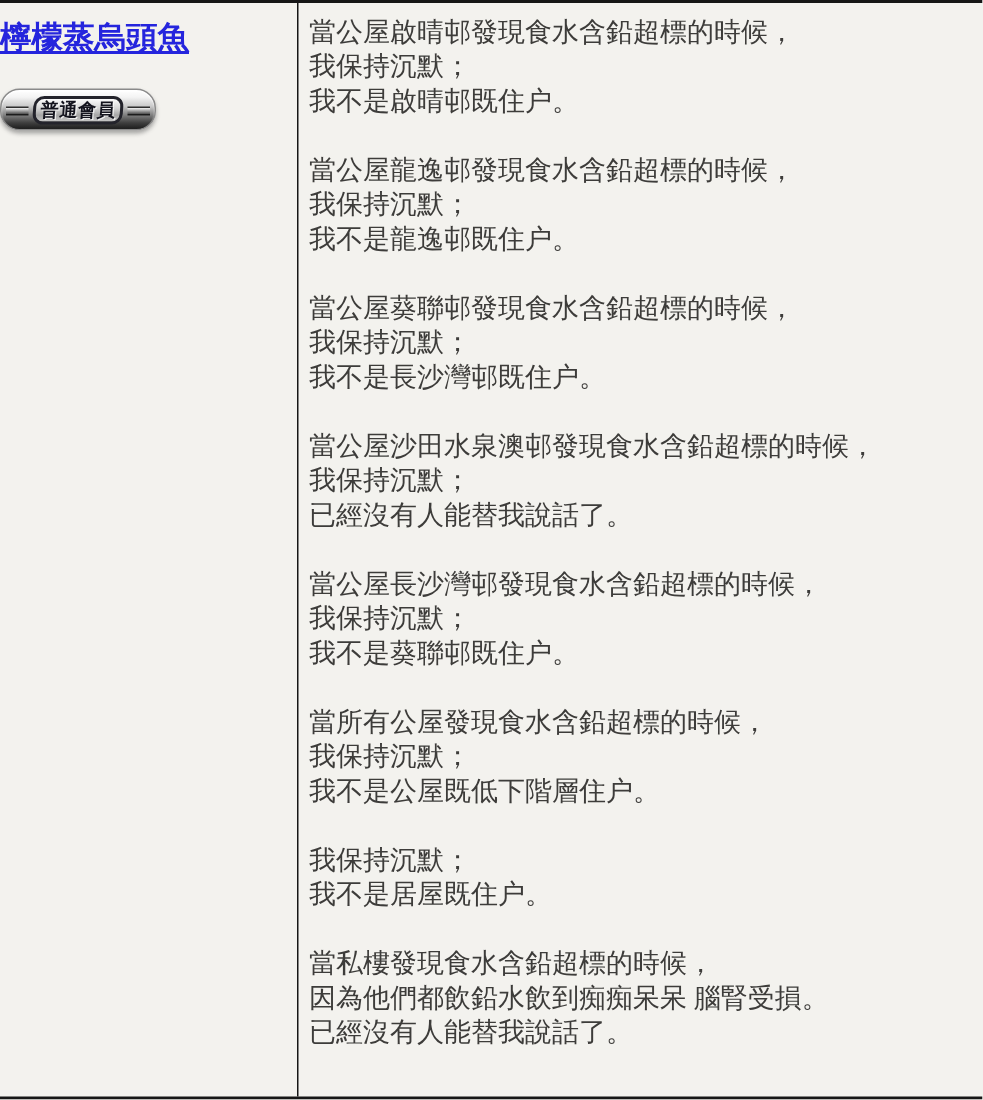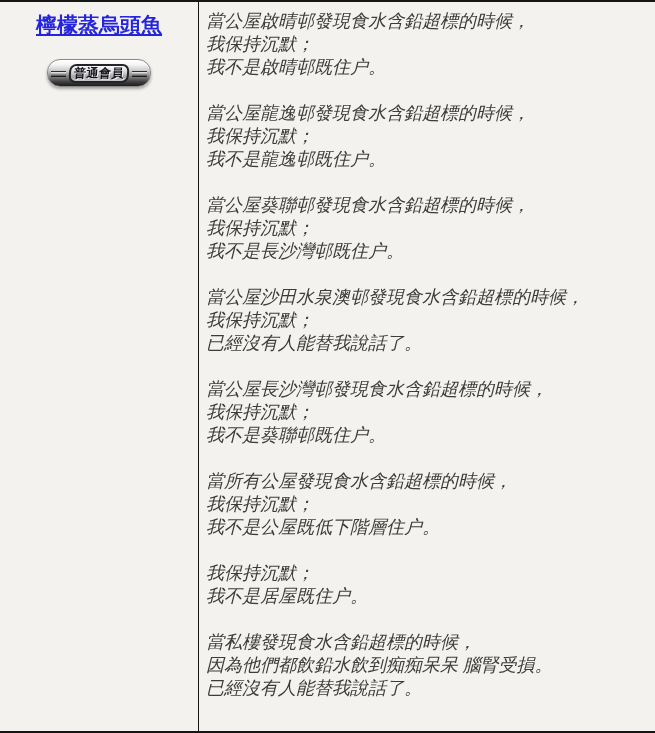--- a/index.html
+++ b/index.html
@@ -19,21 +19,20 @@
   }
   
   .author-cell {
     width: 199px;
     flex-shrink: 0;
     box-sizing: border-box;
     border-right: 1px solid #161616;
     padding-top: 11px;
     display: flex;
     flex-direction: column;
-    align-items: center;
   }
   .username {
     font-size: 21px;
     line-height: 25px;
     font-weight: bold;
     color: #2525dd;
     text-decoration: underline;
     cursor: pointer;
     white-space: nowrap;
   }
@@ -80,21 +79,20 @@
     white-space: nowrap;
   }
   
   .content-cell {
     flex: 1;
     box-sizing: border-box;
     padding: 8px 10px 0 7px;
     font-size: 18px;
     line-height: 23px;
     color: #3d3c3a;
-    font-style: italic;
   }
   .stanza { margin: 0 0 23px 0; }
   .stanza:last-child { margin-bottom: 0; }
   .poem-line { white-space: pre-wrap; }
 </style>
 </head>
 <body>
 
 <div id="page">
   <div class="author-cell">

